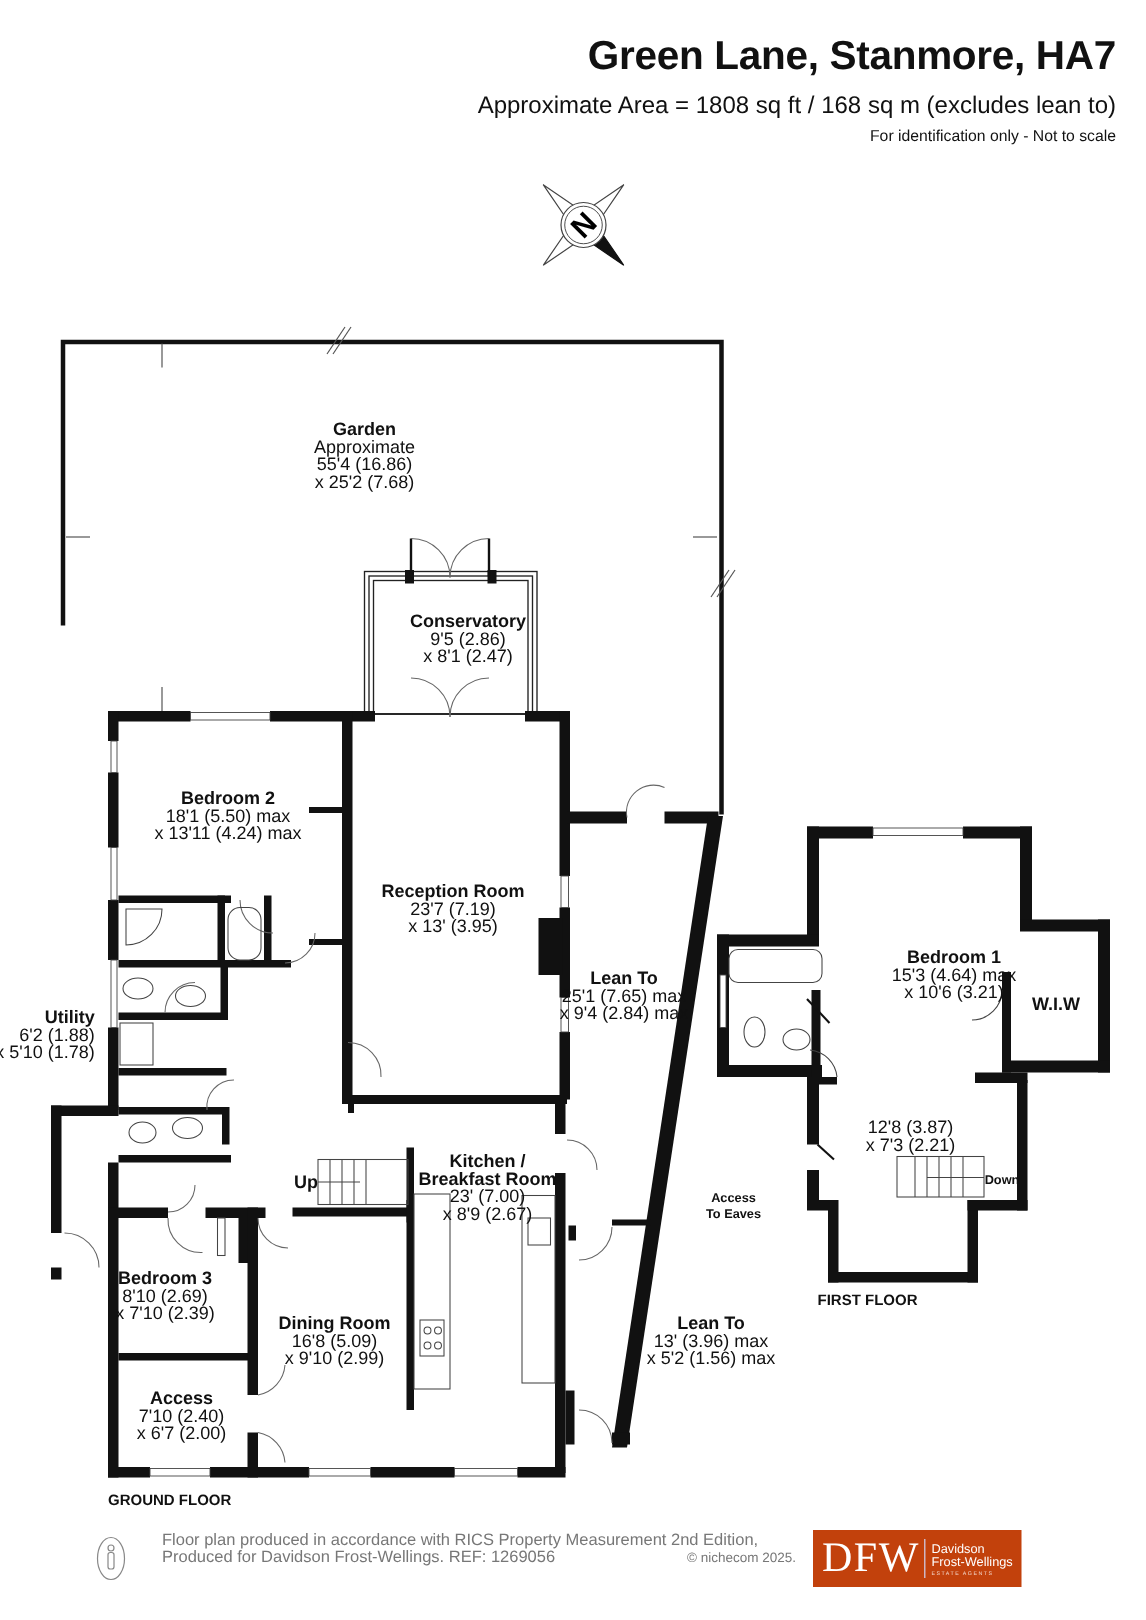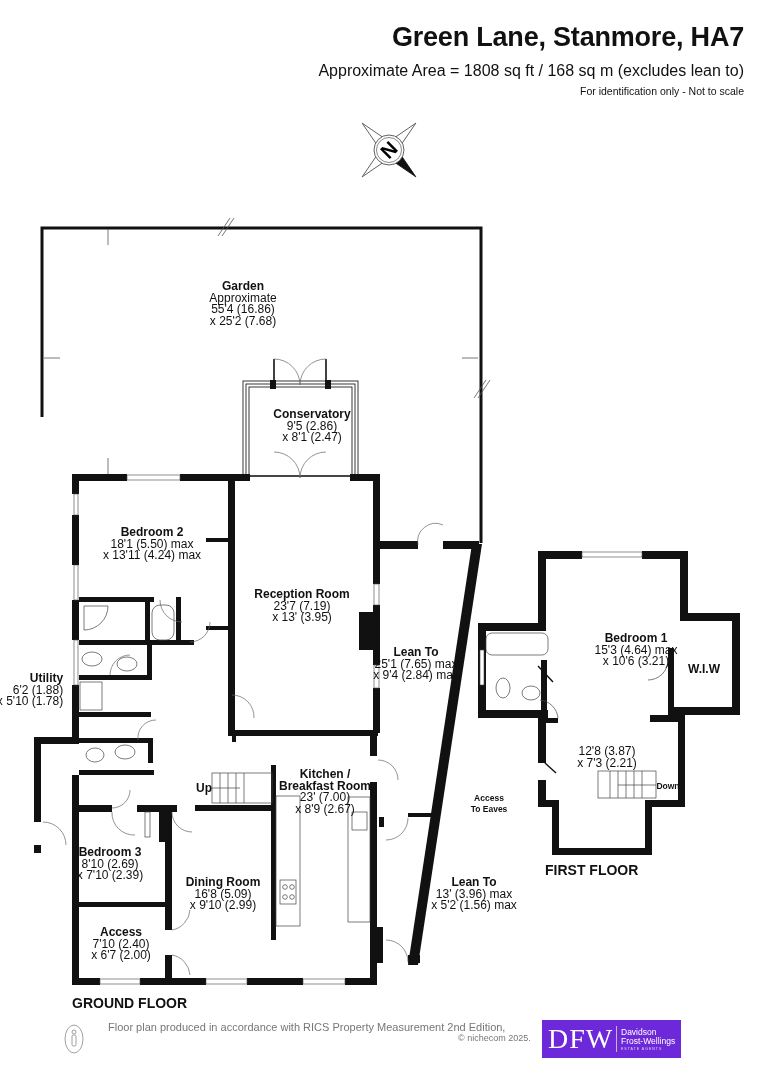--- a/index.html
+++ b/index.html
@@ -4,25 +4,25 @@
 <style>
   html, body { margin: 0; padding: 0; background: #ffffff; }
   body { width: 764px; height: 1080px; position: relative; overflow: hidden; font-family: "Liberation Sans", sans-serif; color: #111; }
   .title { position: absolute; right: 20px; top: 22px; font-size: 27px; font-weight: bold; letter-spacing: -0.2px; white-space: nowrap; }
   .subtitle { position: absolute; right: 20px; top: 62px; font-size: 16px; white-space: nowrap; }
   .note { position: absolute; right: 20px; top: 85px; font-size: 10.5px; white-space: nowrap; }
   svg.plan { position: absolute; left: 0; top: 0; }
   .lbl { position: absolute; text-align: center; font-size: 12px; line-height: 11.5px; white-space: nowrap; transform: translateX(-50%); }
   .lbl .nm { font-weight: bold; display: block; }
   .lbl span { display: block; }
-  .floor-label { position: absolute; font-size: 14px; font-weight: bold; white-space: nowrap; }
+  .floor-label { position: absolute; font-size: 10px; font-weight: bold; white-space: nowrap; }
   .footer { position: absolute; left: 88px; top: 1022px; font-size: 11px; line-height: 11px; color: #777; white-space: nowrap; margin-left: 20px; }
   .copy { position: absolute; left: 458px; top: 1033px; font-size: 9px; color: #777; white-space: nowrap; }
   .person-icon { position: absolute; left: 64px; top: 1024px; width: 20px; height: 30px; }
-  .logo { position: absolute; left: 542px; top: 1020px; width: 139px; height: 38px; background: #6d28d9; color: #fff; display: flex; align-items: center; }
+  .logo { position: absolute; left: 542px; top: 1020px; width: 139px; height: 38px; background: #c2410c; color: #fff; display: flex; align-items: center; }
   .logo .mono { font-family: "Liberation Serif", serif; font-size: 28px; letter-spacing: 1px; padding-left: 6px; width: 64px; }
   .logo .sep { width: 1px; height: 26px; background: #cdb6c3; margin: 0 4px; }
   .logo .nm { font-size: 8.5px; line-height: 9.5px; }
   .logo .tag { font-size: 3.5px; letter-spacing: 1px; opacity: .8; }
 </style>
 </head>
 <body>
 
 <div class="title">Green Lane, Stanmore, HA7</div>
 <div class="subtitle">Approximate Area = 1808 sq ft / 168 sq m (excludes lean to)</div>
@@ -332,20 +332,21 @@
 <div class="lbl" style="left:668px;top:781px;font-weight:bold;font-size:8.5px;">Down</div>
 <div class="floor-label" style="left:545px;top:862px;">FIRST FLOOR</div>
 
 <svg class="person-icon" viewBox="0 0 20 30">
   <ellipse cx="10" cy="15" rx="9" ry="14" fill="none" stroke="#888" stroke-width="0.8"></ellipse>
   <circle cx="10" cy="8" r="2" fill="none" stroke="#888" stroke-width="0.8"></circle>
   <rect x="8" y="11" width="4" height="11" rx="1.5" fill="none" stroke="#888" stroke-width="0.8"></rect>
 </svg>
 <div class="footer">
   <div>Floor plan produced in accordance with RICS Property Measurement 2nd Edition,</div>
+  <div>Produced for Davidson Frost-Wellings.   REF: 1269056</div>
 </div>
 <div class="copy">© nichecom 2025.</div>
 <div class="logo">
   <div class="mono">DFW</div>
   <div class="sep"></div>
   <div>
     <div class="nm">Davidson</div>
     <div class="nm">Frost-Wellings</div>
     <div class="tag">ESTATE AGENTS</div>
   </div>

